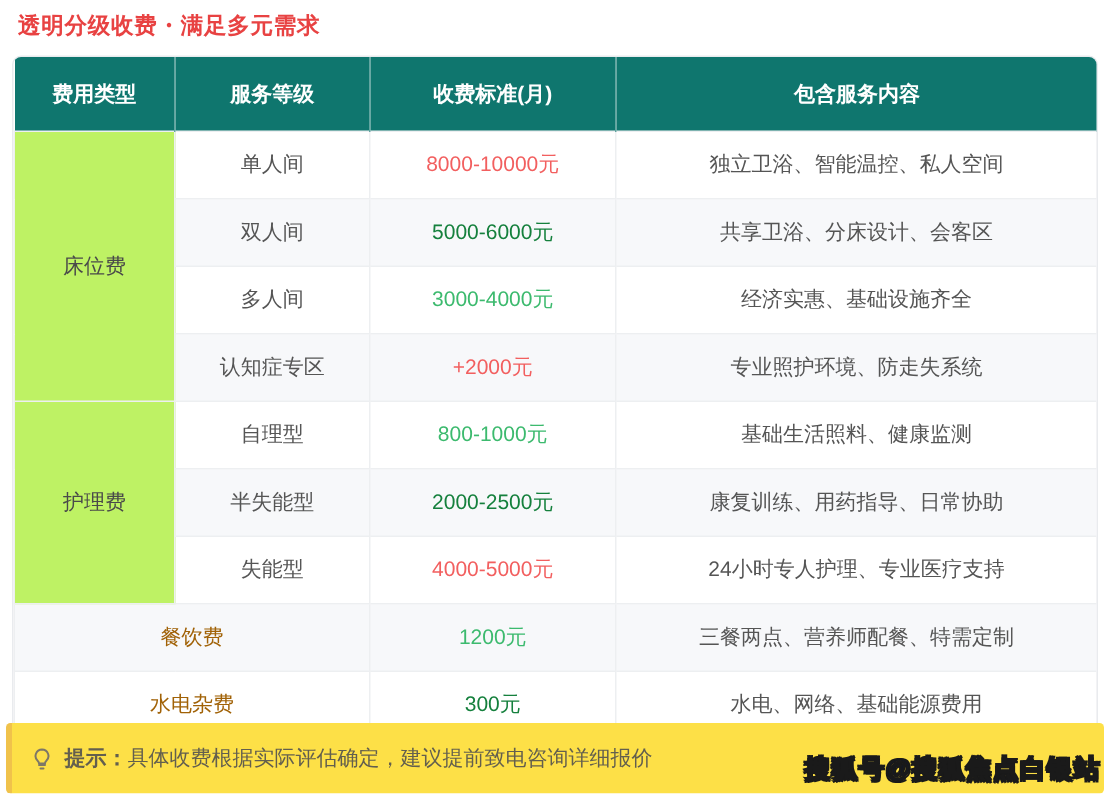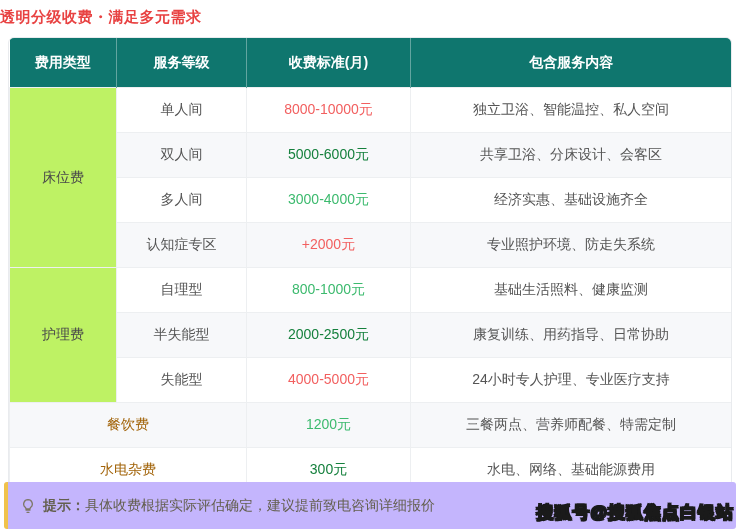--- a/index.html
+++ b/index.html
@@ -2,21 +2,21 @@
 <html><head>
 <meta charset="utf-8">
 <style>
   html,body{margin:0;padding:0;}
   body{
     width:740px;height:529px;position:relative;overflow:hidden;
     background:#ffffff;
     font-family:"Liberation Sans","DejaVu Sans",sans-serif;
   }
   .page-title{
-    margin:8px 0 0 0;
+    margin:8px 0 0 12px;
     font-size:15px;font-weight:bold;color:#e84242;
     letter-spacing:0.5px;
   }
   .table-wrap{
     margin:10px 8px 0 8px;
     border-radius:6px;overflow:hidden;
     border:1px solid #e9ebee;
   }
   table{
     width:722px;border-collapse:collapse;table-layout:fixed;
@@ -37,21 +37,21 @@
   tbody tr:nth-child(even){background:#f7f8fa;}
   td.cat{background:#bef264;color:#4a4a4a;}
   td.merged{color:#a16207;}
   .price{font-weight:400;}
   [data-color="red"]{color:#f25f5f;}
   [data-color="blue"]{color:#15803d;}
   [data-color="green"]{color:#3cba6e;}
   .services{color:#555;}
   .tip-bar{
     position:absolute;left:4px;right:4px;bottom:0;height:47px;
-    background:#c4b5fd;border-left:4px solid #f0c24b;border-radius:3px;
+    background:#fde047;border-left:4px solid #f0c24b;border-radius:3px;
     display:flex;align-items:center;box-sizing:border-box;
     padding-left:12px;
   }
   .tip-icon{display:inline-flex;margin-right:7px;}
   .tip-text{font-size:14px;color:#635f4e;}
   .tip-label{font-weight:600;}
   .watermark{
     position:absolute;right:6px;bottom:5px;
     font-size:17px;font-weight:bold;color:#0f172a;
     -webkit-text-stroke:1px #1a1a1a;

